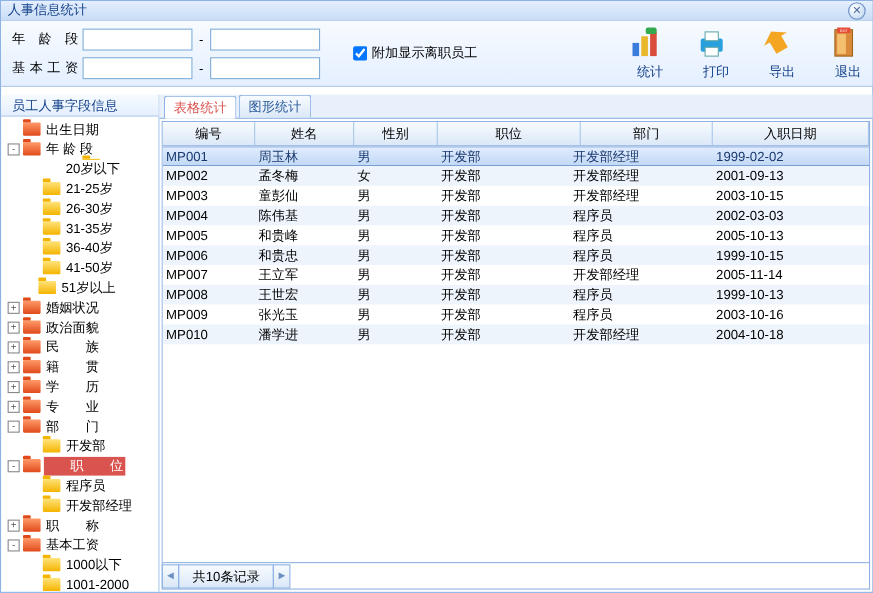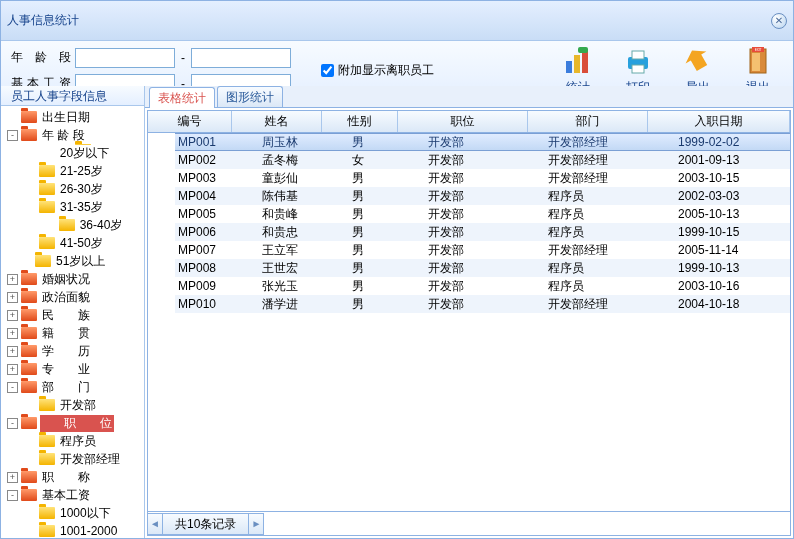--- a/index.html
+++ b/index.html
@@ -1,30 +1,30 @@
 <!DOCTYPE html>
 <html><head>
 <meta charset="utf-8">
 <style>
 * { box-sizing: border-box; margin: 0; padding: 0; }
 body { font-family: "Microsoft YaHei", SimSun, sans-serif; font-size: 12px; background: #fff; }
 .window { width: 794px; height: 539px; border: 1px solid #8db2e3; background: #fff; position: relative; }
-.titlebar { height: 40px; background: linear-gradient(#e4efff, #c9ddf6); border-bottom: 1px solid #a9c7ec; display: flex; align-items: center; padding: 0 6px; color: #15428b; }
+.titlebar { height: 18px; background: linear-gradient(#e4efff, #c9ddf6); border-bottom: 1px solid #a9c7ec; display: flex; align-items: center; padding: 0 6px; color: #15428b; }
 .titlebar .title { flex: 1; }
 .titlebar .close-btn { width: 16px; height: 16px; border-radius: 50%; border: 1px solid #6a8fc1; background: radial-gradient(circle at 30% 30%, #fff, #b8d4f0); display: flex; align-items: center; justify-content: center; cursor: pointer; color: #4a6a9a; font-size: 10px; }
 .toolbar { height: 60px; background: linear-gradient(#f7fbff, #e4efff); border-bottom: 1px solid #a9c7ec; display: flex; align-items: center; padding: 0 10px; gap: 10px; }
 .filter-group { display: flex; flex-direction: column; gap: 6px; }
 .filter-row { display: flex; align-items: center; gap: 4px; }
 .filter-row label { width: 60px; text-align: justify; text-align-last: justify; color: #000; }
 .filter-row input[type=text] { width: 100px; height: 20px; border: 1px solid #7eadd9; background: #fff; padding: 0 3px; }
 .filter-row .dash { padding: 0 2px; }
 .chk-row { display: flex; align-items: center; gap: 4px; margin-left: 20px; }
 .chk-row input[type=checkbox] { width: 13px; height: 13px; }
 .spacer { flex: 1; }
-.tool-btn { width: 50px; display: flex; flex-direction: column; align-items: center; gap: 2px; cursor: pointer; }
+.tool-btn { width: 50px; display: flex; flex-direction: column; align-items: flex-end; gap: 2px; cursor: pointer; }
 .tool-btn .ico { width: 32px; height: 32px; display: flex; align-items: center; justify-content: center; }
 .tool-btn .lbl { color: #15428b; font-size: 12px; }
 .body-area { position: absolute; top: 85px; left: 0; right: 0; bottom: 0; display: flex; }
 .tree-panel { width: 144px; border-right: 1px solid #a9c7ec; display: flex; flex-direction: column; }
 .tree-header { height: 20px; background: linear-gradient(#f7fbff, #e4efff); border-bottom: 1px solid #a9c7ec; padding-left: 10px; line-height: 20px; color: #15428b; }
 .tree-body { flex: 1; overflow: auto; padding: 2px 0; position: relative; }
 .tree-node { display: flex; align-items: center; height: 18px; white-space: nowrap; cursor: pointer; }
 .tree-node .exp { width: 11px; height: 11px; border: 1px solid #888; background: #fff; display: inline-flex; align-items: center; justify-content: center; font-size: 9px; line-height: 1; margin-right: 3px; color: #555; }
 .tree-node .exp.none { border: none; background: none; }
 .tree-node .ico-folder { width: 16px; height: 12px; margin-right: 3px; position: relative; }
@@ -35,21 +35,21 @@
 .tree-node .lbl { padding: 0 2px; letter-spacing: 0; }
 .tree-node.sel .lbl { background: #d9534f; color: #fff; padding-left: 24px; }
 .right-panel { flex: 1; display: flex; flex-direction: column; }
 .tabs { height: 22px; display: flex; align-items: flex-end; padding-left: 4px; border-bottom: 1px solid #8db2e3; background: #e8f0fb; }
 .tab { height: 21px; padding: 0 8px; border: 1px solid #8db2e3; border-bottom: none; border-radius: 3px 3px 0 0; margin-right: 2px; background: linear-gradient(#f7fbff,#dbe8f7); line-height: 20px; cursor: pointer; color: #2a5a9a; }
 .tab.active { background: #fff; color: #d9534f; position: relative; top: 1px; }
 .grid-wrap { flex: 1; border: 1px solid #8db2e3; margin: 2px; display: flex; flex-direction: column; }
 .grid-header { display: flex; height: 22px; background: linear-gradient(#f7fbff,#dbe8f7); border-bottom: 1px solid #8db2e3; }
 .grid-header .cell { border-right: 1px solid #a9c7ec; display: flex; align-items: center; justify-content: center; color: #000; font-weight: normal; }
 .grid-body { flex: 1; overflow: auto; background: #fff; }
-.grid-row { display: flex; height: 18px; margin-left: 27px; }
+.grid-row { display: flex; height: 18px; }
 .grid-row:nth-child(odd) { background: #fff; }
 .grid-row:nth-child(even) { background: #eef4fc; }
 .grid-row .cell { border-right: 1px solid transparent; padding-left: 3px; display: flex; align-items: center; overflow: hidden; white-space: nowrap; }
 .grid-row.sel { background: linear-gradient(#e0ecff,#c3d9f5); border-top: 1px solid #7a9fd4; border-bottom: 1px solid #7a9fd4; color: #1a3a6e; }
 .col-id { width: 84px; }
 .col-name { width: 90px; }
 .col-gender { width: 76px; }
 .col-dept { width: 120px; }
 .col-pos { width: 130px; }
 .col-date { flex: 1; }
@@ -157,21 +157,21 @@
           <div class="tree-node" style="padding-left: 24px;">
             <span class="exp none"></span>
             <span class="ico-folder yellow"></span>
             <span class="lbl">26-30岁</span>
           </div>
           <div class="tree-node" style="padding-left: 24px;">
             <span class="exp none"></span>
             <span class="ico-folder yellow"></span>
             <span class="lbl">31-35岁</span>
           </div>
-          <div class="tree-node" style="padding-left: 24px; justify-content: center;">
+          <div class="tree-node" style="padding-left: 24px;">
             <span class="exp none"></span>
             <span class="ico-folder yellow"></span>
             <span class="lbl">36-40岁</span>
           </div>
           <div class="tree-node" style="padding-left: 24px;">
             <span class="exp none"></span>
             <span class="ico-folder yellow"></span>
             <span class="lbl">41-50岁</span>
           </div>
           <div class="tree-node" style="padding-left: 20px;">

